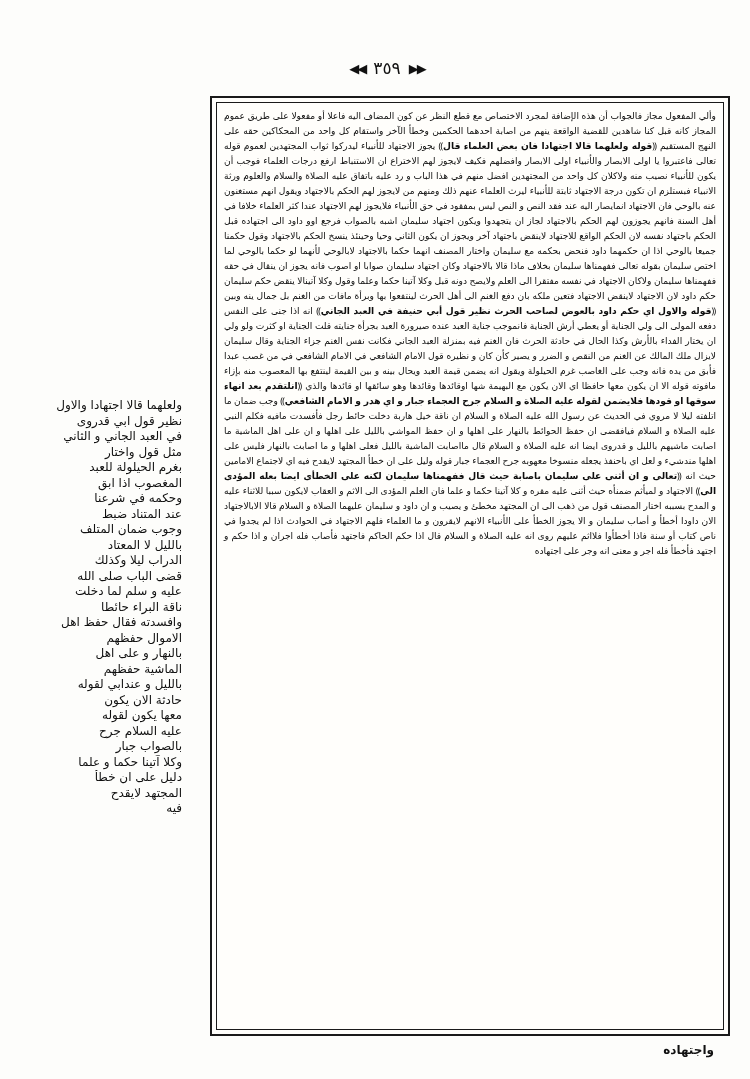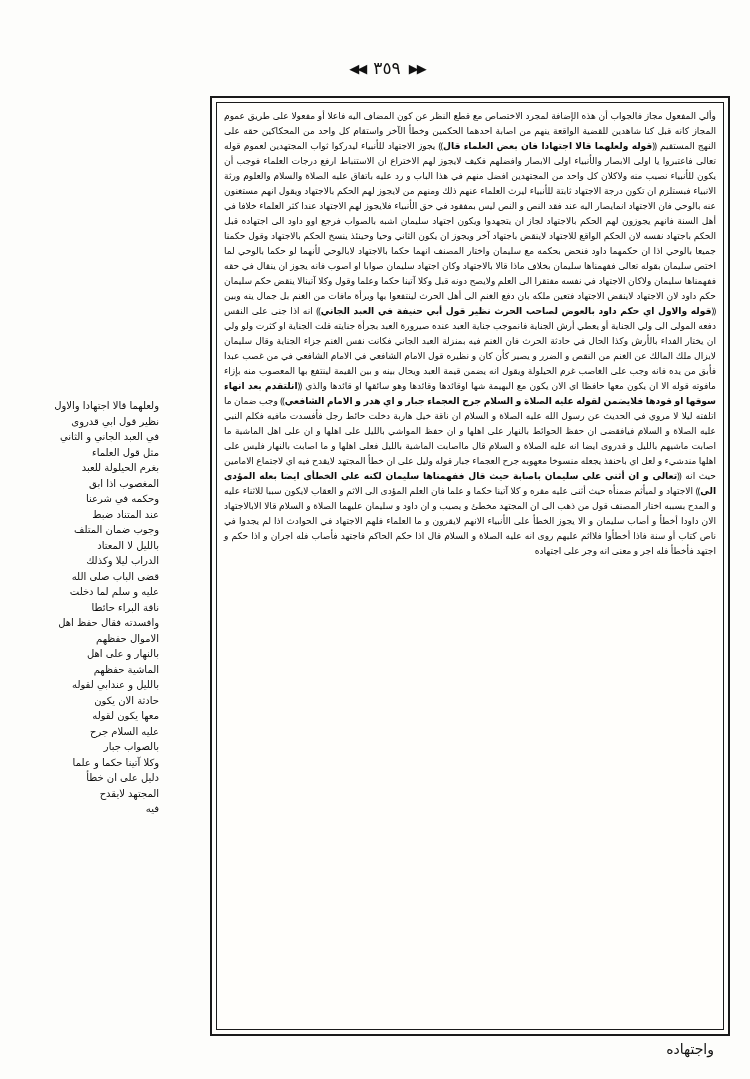--- a/index.html
+++ b/index.html
@@ -88,60 +88,61 @@
   }
   .qawluhu::after {
     content: "\2E29";
     font-weight: normal;
   }
 
   
   .margin-note {
     position: absolute;
     top: 398px;
-    left: 11px;
+    left: 34px;
     width: 148px;
     direction: rtl;
     text-align: justify;
     font-family: "DejaVu Sans", sans-serif;
-    font-size: 10px;
+    font-size: 12px;
     line-height: 15.5px;
     color: #101010;
     letter-spacing: -0.2px;
   }
   .margin-note .mline {
     display: block;
     white-space: nowrap;
     overflow: hidden;
   }
   .catchword {
     position: absolute;
     bottom: 22px;
     right: 36px;
     direction: rtl;
-    font-size: 14px;
+    font-size: 12px;
     color: #111;
+    font-weight: bold;
   }
 </style>
 </head>
 <body>
 
 <div class="page">
 
   <div class="page-number-band">
     <span class="orn orn-left"></span>
     <span class="page-number">٣٥٩</span>
     <span class="orn orn-right"></span>
   </div>
 
   <div class="margin-note">
     <span class="mline">ولعلهما قالا اجتهادا والاول</span>
     <span class="mline">نظير قول ابي قدروى</span>
     <span class="mline">في العبد الجاني و الثاني</span>
-    <span class="mline">مثل قول العلماء</span>
+    <span class="mline">مثل قول واختار</span>
     <span class="mline">بغرم الحيلولة للعبد</span>
     <span class="mline">المغصوب اذا ابق</span>
     <span class="mline">وحكمه في شرعنا</span>
     <span class="mline">عند المتناد ضبط</span>
     <span class="mline">وجوب ضمان المتلف</span>
     <span class="mline">بالليل لا المعتاد</span>
     <span class="mline">الدراب ليلا وكذلك</span>
     <span class="mline">قضى الباب صلى الله</span>
     <span class="mline">عليه و سلم لما دخلت</span>
     <span class="mline">ناقة البراء حائطا</span>

